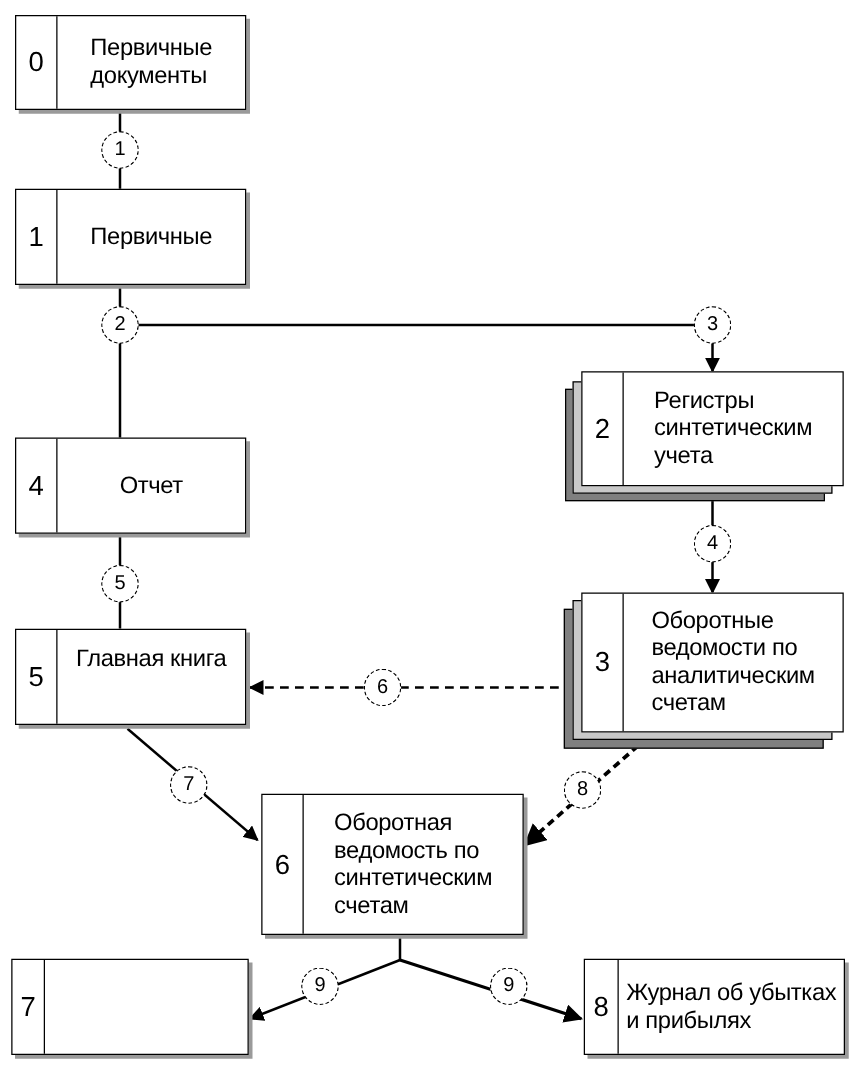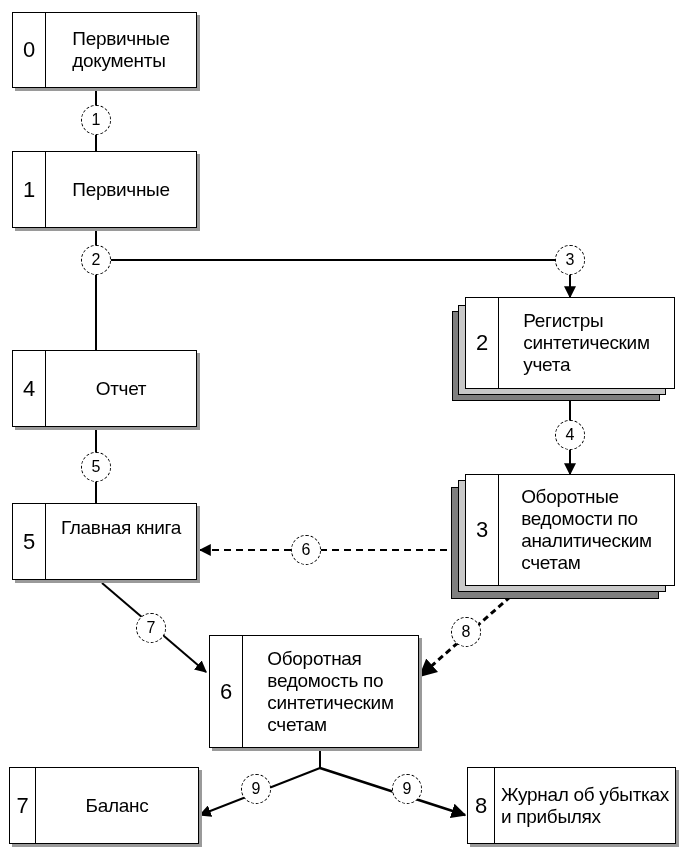--- a/index.html
+++ b/index.html
@@ -96,21 +96,20 @@
 <div class="box" style="left:209px;top:635px;width:210px;height:113px;">
   <div class="num">6</div>
   <div class="lbl">Оборотная
 ведомость по
 синтетическим
 счетам</div>
 </div>
 
 <div class="box" style="left:9px;top:767px;width:190px;height:77px;">
   <div class="num" style="width:25px;">7</div>
-  <div class="lbl">Баланс</div>
 </div>
 
 <div class="box" style="left:467px;top:767px;width:209px;height:77px;">
   <div class="num" style="width:26px;">8</div>
   <div class="lbl">Журнал об убытках
 и прибылях</div>
 </div>
 
 <div class="circ" style="left:81px;top:105px;">1</div>
 <div class="circ" style="left:81px;top:245px;">2</div>

